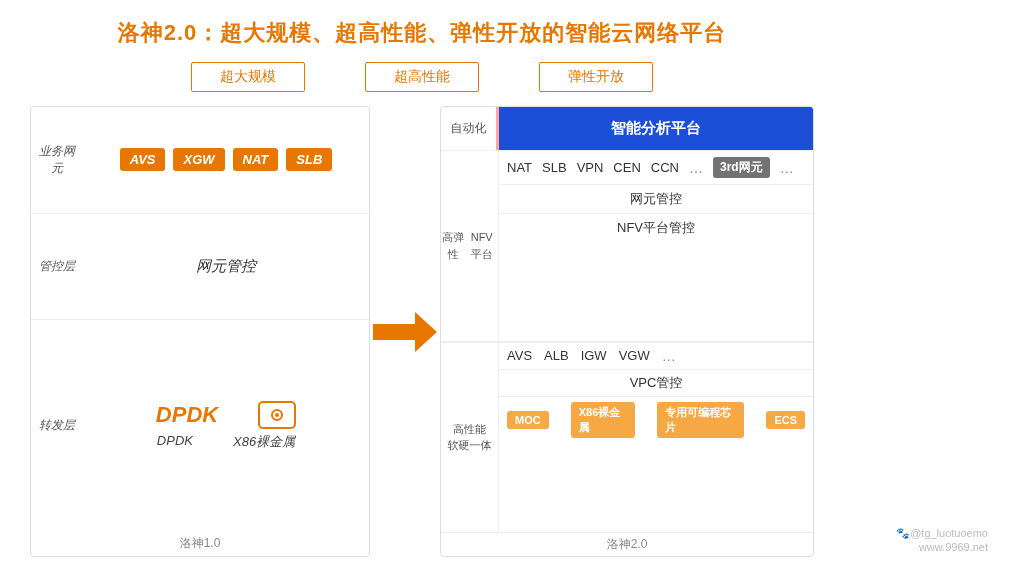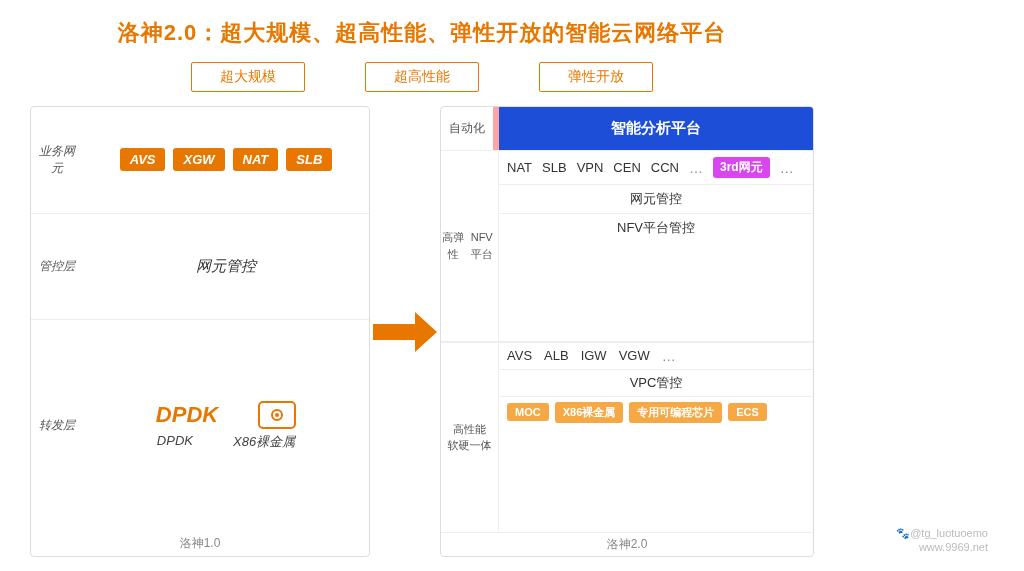--- a/index.html
+++ b/index.html
@@ -190,21 +190,21 @@
       min-height: 44px;
     }
     .auto-label {
       width: 58px;
       font-size: 12px;
       color: #555;
       text-align: center;
       display: flex;
       align-items: center;
       justify-content: center;
-      border-right: 6px solid #fca5a5;
+      border-right: 3px solid #fca5a5;
       flex-shrink: 0;
     }
     .auto-content {
       flex: 1;
       background: #1d4ed8;
       display: flex;
       align-items: center;
       justify-content: center;
     }
     .auto-content-text {
@@ -247,21 +247,21 @@
       align-items: center;
       padding: 6px 8px;
       gap: 10px;
       border-bottom: 1px solid #eee;
     }
     .tag-plain {
       font-size: 13px;
       color: #333;
     }
     .tag-orange-small {
-      background: #d946ef;
+      background: #737373;
       color: #fff;
       border-radius: 3px;
       padding: 2px 7px;
       font-size: 12px;
       font-weight: 600;
     }
     .tag-dots {
       font-size: 14px;
       color: #888;
     }
@@ -320,21 +320,21 @@
       text-align: center;
       padding: 4px 0;
       border-bottom: 1px solid #eee;
     }
 
     .hw-tags-line {
       display: flex;
       flex-direction: row;
       align-items: center;
       padding: 5px 8px;
-      gap: 6px;
+      gap: 22px;
     }
     .hw-tag {
       background: #F5A843;
       color: #fff;
       border-radius: 3px;
       padding: 3px 8px;
       font-size: 11px;
       font-weight: 600;
     }
 

